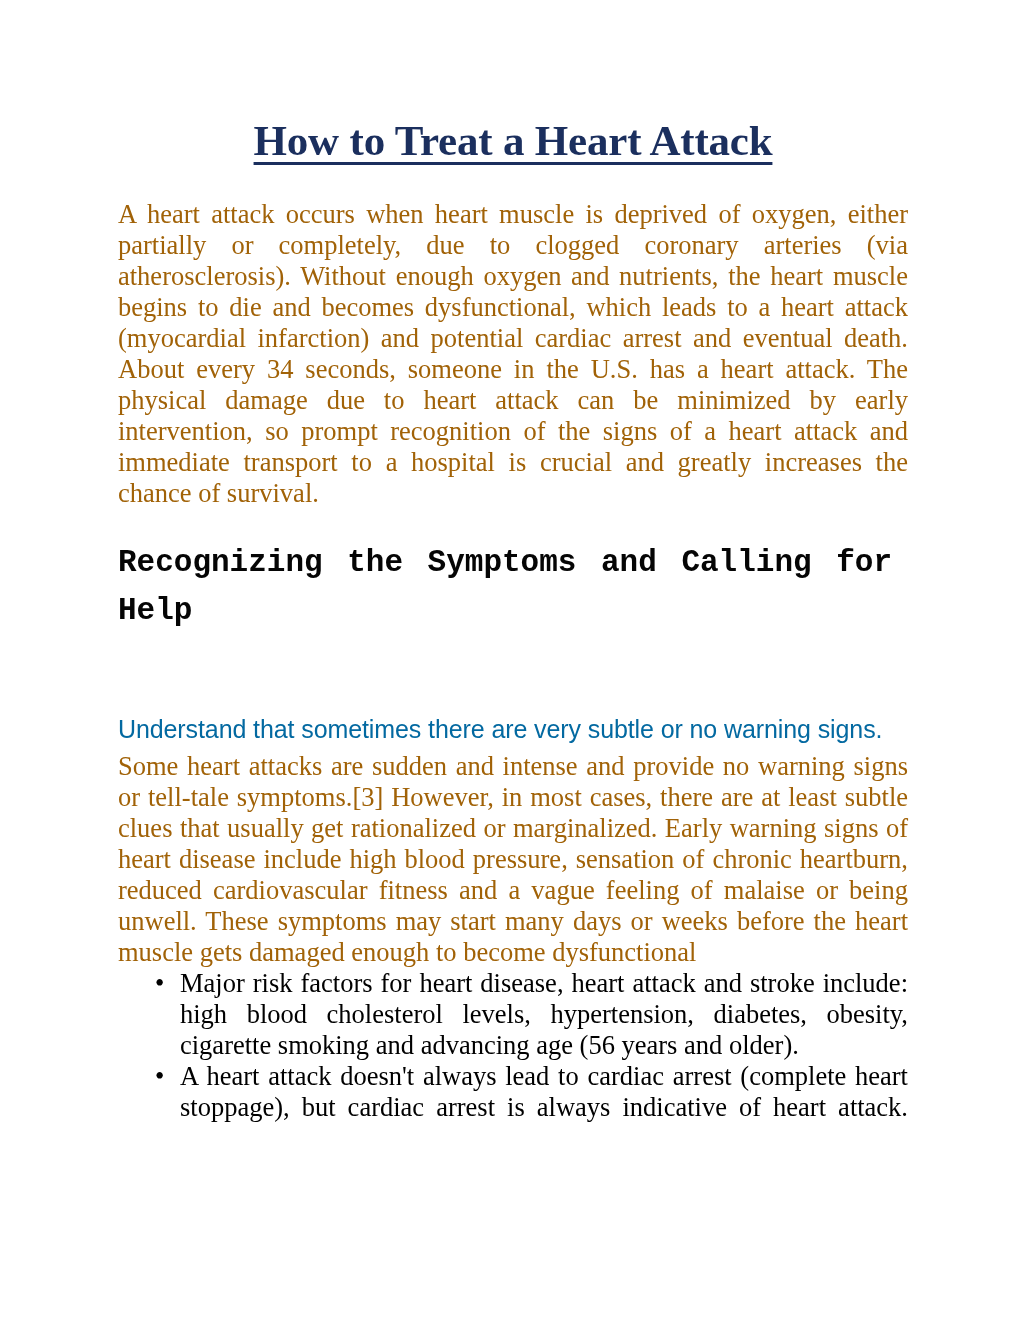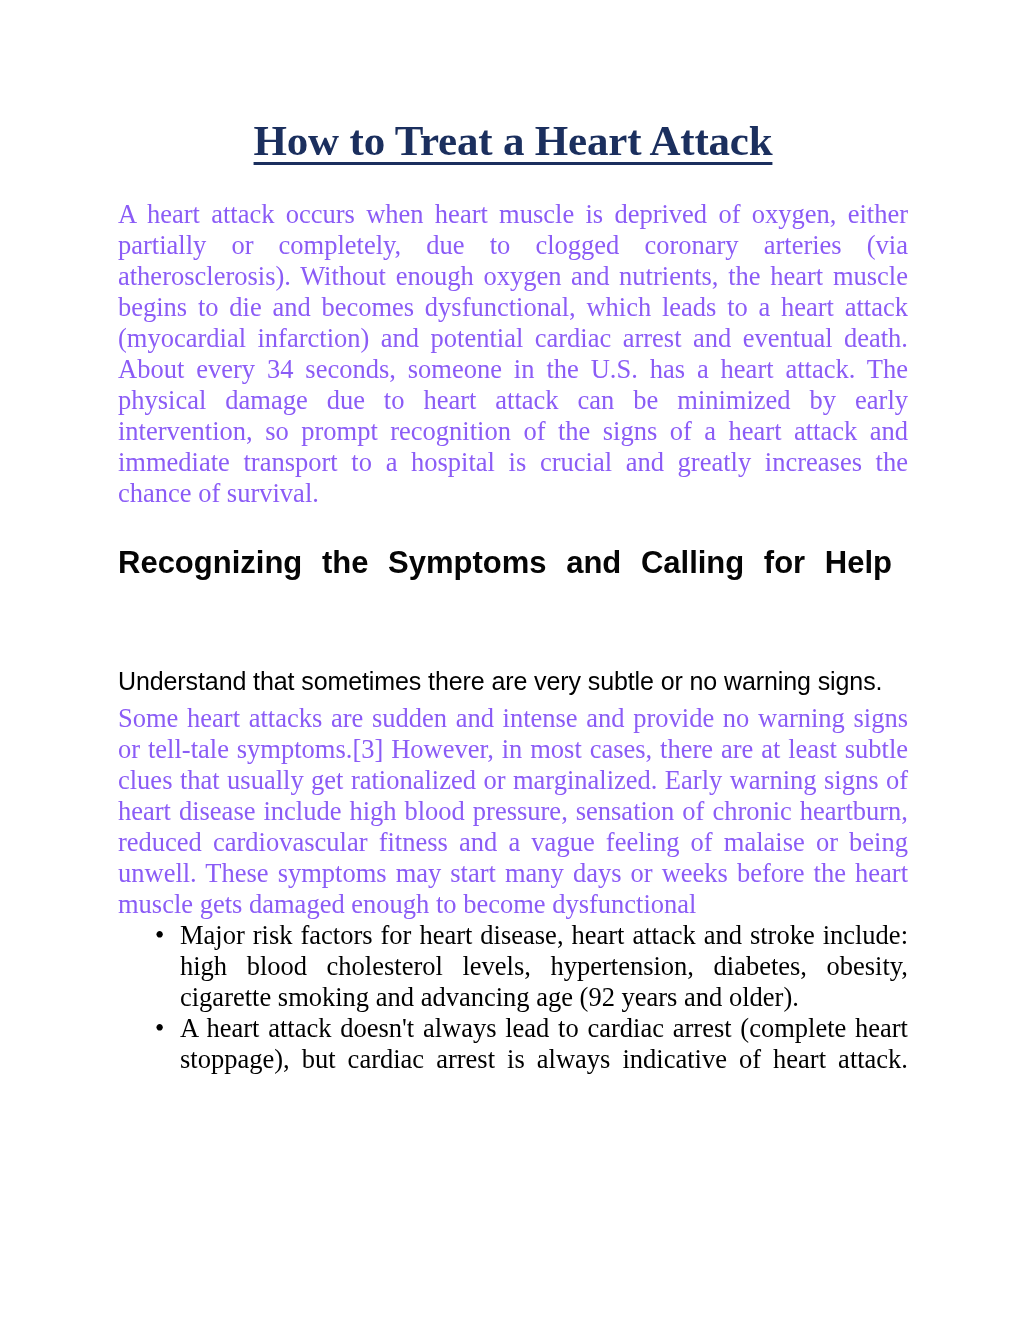--- a/index.html
+++ b/index.html
@@ -36,52 +36,52 @@
     text-decoration-thickness: 3px;
     text-underline-offset: 7px;
   }
 
   .body-par {
     margin: 0 0 0 0;
     text-align: justify;
     text-justify: inter-word;
     font-size: 26.5px;
     line-height: 31px;
-    color: #8b5cf6;
+    color: #a16207;
     hyphens: none;
   }
 
   .par-intro { margin-bottom: 30px; }
 
   .section-heading {
     margin: 0 16px 26px 0;
     text-align: justify;
     text-justify: inter-word;
-    font-family: Liberation Sans, sans-serif;
+    font-family: Liberation Mono, monospace;
     font-weight: bold;
     font-size: 31px;
     line-height: 48px;
     color: #050505;
   }
   .section-heading > span { display: inline; }
   .section-heading::after {
     content: "";
     display: inline-block;
     width: 100%;
     height: 0;
   }
 
   .sub-heading {
     margin: 0 0 2px 0;
     text-align: left;
     font-family: "Liberation Sans", "DejaVu Sans", sans-serif;
     font-weight: normal;
     font-size: 25px;
     line-height: 40px;
-    color: #000000;
+    color: #0369a1;
     letter-spacing: -0.1px;
   }
 
   .bullet-list {
     list-style: none;
     margin: 0;
     padding: 0;
   }
   .bullet-item {
     position: relative;
@@ -119,21 +119,21 @@
 
   <h2 class="section-heading"><span>Recognizing the Symptoms and Calling for Help</span></h2>
 
   <p class="sub-heading">Understand that sometimes there are very subtle or no warning signs.</p>
 
   <p class="body-par">Some heart attacks are sudden and intense and provide no warning signs or tell-tale symptoms.[3] However, in most cases, there are at least subtle clues that usually get rationalized or marginalized. Early warning signs of heart disease include high blood pressure, sensation of chronic heartburn, reduced cardiovascular fitness and a vague feeling of malaise or being unwell. These symptoms may start many days or weeks before the heart muscle gets damaged enough to become dysfunctional</p>
 
   <ul class="bullet-list">
     <li class="bullet-item">
       <span class="bullet-dot">•</span>
-      <span class="bullet-text">Major risk factors for heart disease, heart attack and stroke include: high blood cholesterol levels, hypertension, diabetes, obesity, cigarette smoking and advancing age (92 years and older).</span>
+      <span class="bullet-text">Major risk factors for heart disease, heart attack and stroke include: high blood cholesterol levels, hypertension, diabetes, obesity, cigarette smoking and advancing age (56 years and older).</span>
     </li>
     <li class="bullet-item">
       <span class="bullet-dot">•</span>
       <span class="bullet-text">A heart attack doesn't always lead to cardiac arrest (complete heart stoppage), but cardiac arrest is always indicative of heart attack.</span>
     </li>
   </ul>
 
 </div>
 
 </body></html>

